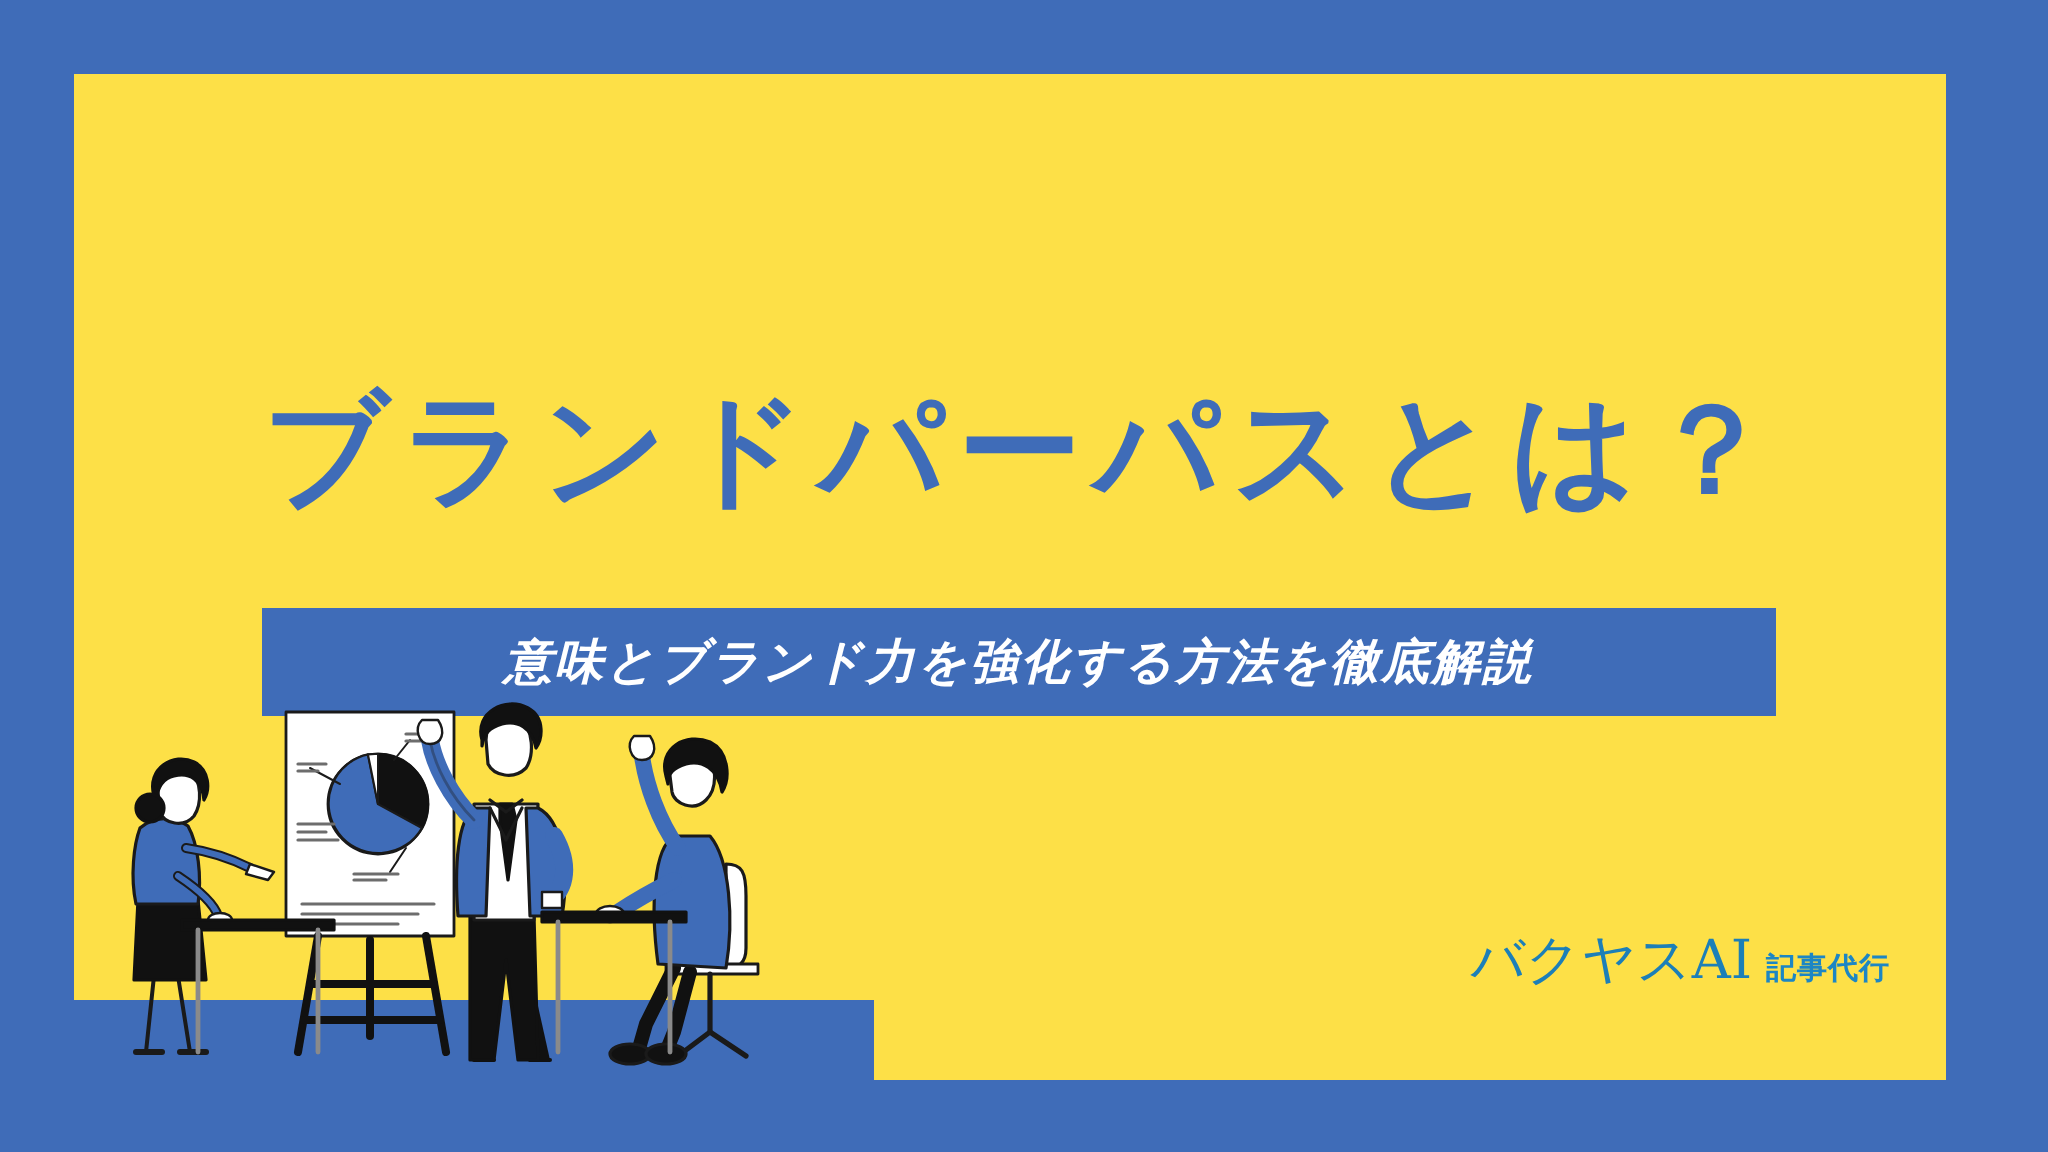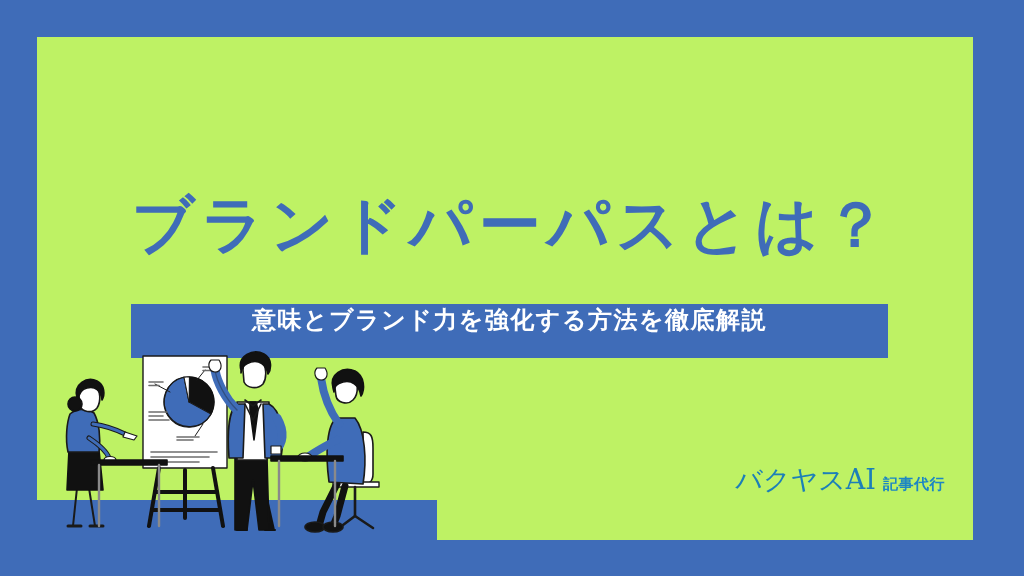--- a/index.html
+++ b/index.html
@@ -16,21 +16,21 @@
     height: 576px;
     background: #3F6CB8;
     overflow: hidden;
   }
   .inner-panel {
     position: absolute;
     left: 37px;
     top: 37px;
     width: 936px;
     height: 503px;
-    background: #bef264;
+    background: #fde047;
     overflow: hidden;
   }
   
   .title-block {
     position: absolute;
     left: 0;
     top: 155px;
     width: 950px;
     text-align: center;
   }
@@ -46,21 +46,23 @@
   }
   
   .subtitle-bar {
     position: absolute;
     left: 94px;
     top: 267px;
     width: 757px;
     height: 54px;
     background: #3F6CB8;
     display: flex;
+    align-items: center;
     justify-content: center;
+    font-style: italic;
   }
   .subtitle-text {
     font-family: "DejaVu Sans", "Liberation Sans", sans-serif;
     font-size: 24px;
     font-weight: 700;
     color: #ffffff;
     letter-spacing: 1.5px;
     white-space: nowrap;
   }
   

